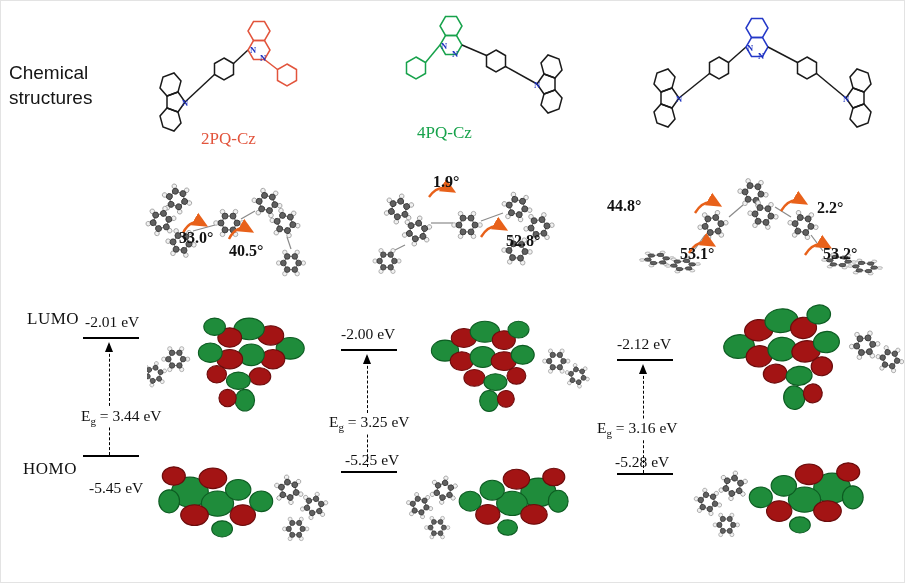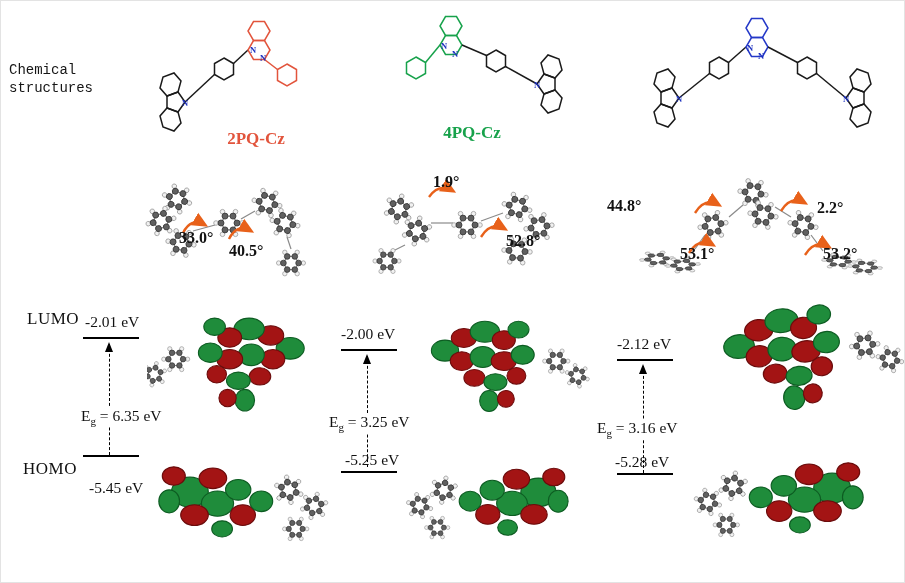--- a/index.html
+++ b/index.html
@@ -1,20 +1,20 @@
 <!DOCTYPE html>
 <html><head>
 <meta charset="utf-8">
 <style>
   html,body{margin:0;padding:0;background:#ffffff;}
   #fig{position:relative;width:905px;height:583px;background:#fff;overflow:hidden;
        font-family:"Liberation Serif",serif;color:#111;border:1px solid #e3e3e3;box-sizing:border-box;}
   .abs{position:absolute;}
-  .sans{font-family:Liberation Mono, monospace;font-size:14px;line-height:1.3;color:#151515;}
-  .cname{font-weight:bold;font-size:17px;text-align:center;width:110px;}
+  .sans{font-family:Liberation Sans, sans-serif;font-size:19px;line-height:1.3;color:#151515;}
+  .cname{font-weight:normal;font-size:17px;text-align:left;width:110px;}
   .angle{font-size:16px;white-space:nowrap;font-weight:bold;}
   .ev{font-size:15.5px;white-space:nowrap;}
   .eg{font-size:15.5px;background:#fff;padding:0 2px;z-index:3;white-space:nowrap;}
   .eg sub{font-size:11px;}
   .lvl{border-top:2.2px solid #000;width:56px;height:0;}
   .uparr{width:0;border-left:1.7px dashed #000;}
   .uparr::before{content:"";position:absolute;top:-2px;left:-4.6px;width:0;height:0;
       border-left:4.5px solid transparent;border-right:4.5px solid transparent;border-bottom:10px solid #000;}
   .lumohomo{font-size:17px;letter-spacing:.5px;}
   .natom{font:bold 8.5px "Liberation Serif",serif;fill:#1b2fbf;text-anchor:middle;}
@@ -228,21 +228,21 @@
     </svg>
   </div>
   <span class="abs angle" style="left:606px;top:196px">44.8°</span>
   <span class="abs angle" style="left:816px;top:198px">2.2°</span>
   <span class="abs angle" style="left:679px;top:244px">53.1°</span>
   <span class="abs angle" style="left:822px;top:244px">53.2°</span>
 
   <span class="abs ev" style="left:84px;top:312px">-2.01 eV</span>
   <div class="abs lvl" style="left:82px;top:336px"></div>
   <div class="abs uparr" style="left:108px;top:343px;height:111px"></div>
-  <span class="abs eg" style="left:78px;top:406px"><span>E</span><sub>g</sub><span> = 6.35 eV</span></span>
+  <span class="abs eg" style="left:78px;top:406px"><span>E</span><sub>g</sub><span> = 3.44 eV</span></span>
   <div class="abs lvl" style="left:82px;top:454px"></div>
   <span class="abs ev" style="left:88px;top:478px">-5.45 eV</span>
 
   <span class="abs ev" style="left:340px;top:324px">-2.00 eV</span>
   <div class="abs lvl" style="left:340px;top:348px"></div>
   <div class="abs uparr" style="left:366px;top:355px;height:111px"></div>
   <span class="abs eg" style="left:326px;top:412px"><span>E</span><sub>g</sub><span> = 3.25 eV</span></span>
   <span class="abs ev" style="left:344px;top:450px">-5.25 eV</span>
   <div class="abs lvl" style="left:340px;top:470px"></div>
 

